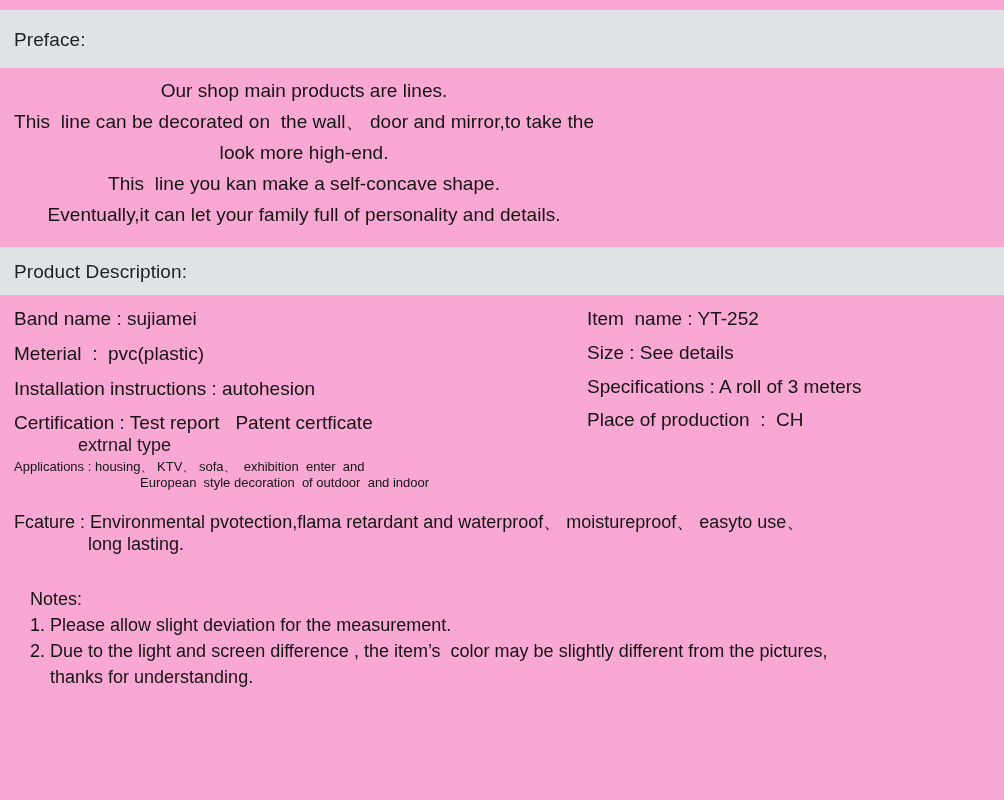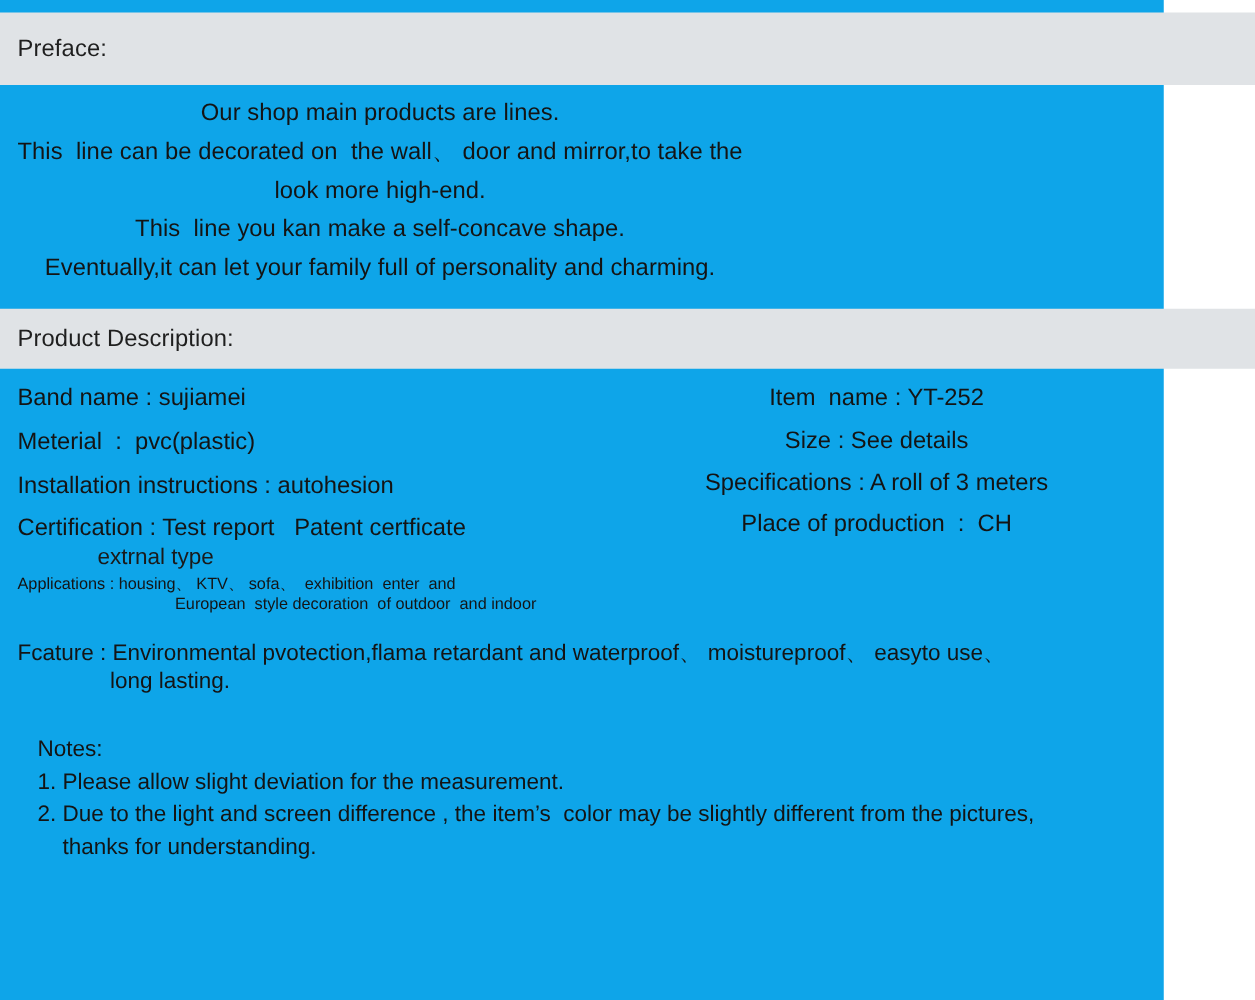--- a/index.html
+++ b/index.html
@@ -10,23 +10,23 @@
   body {
     width: 1004px;
     height: 800px;
     font-family: "Liberation Sans", "DejaVu Sans", sans-serif;
     color: #1a1a1a;
     -webkit-font-smoothing: antialiased;
     overflow: hidden;
   }
   .page {
     position: relative;
-    width: 931px;
+    width: 1004px;
     height: 800px;
-    background: #0ea5e9;
+    background: #f9a8d4;
   }
 
   
   .band {
     position: absolute;
     left: 0;
     width: 1004px;
     background: #e0e3e6;
     display: flex;
     align-items: center;
@@ -52,21 +52,21 @@
     white-space: pre;
     letter-spacing: 0.05px;
   }
 
   
   #preface-body { position: absolute; left: 14px; top: 80px; }
   #preface-body .line { position: static; display: block; margin-bottom: 8.5px; text-align: center; }
 
   
   .col-left  { position: absolute; left: 14px;  top: 308px; }
-  .col-right { position: absolute; left: 564px; top: 308px; text-align: center; }
+  .col-right { position: absolute; left: 587px; top: 308px; }
   .col-left .row, .col-right .row {
     display: block;
     font-size: 19px;
     line-height: 1.2;
     white-space: pre;
     color: #141414;
   }
   .col-left .row  { margin-bottom: 12px; }
   .col-right .row { margin-bottom: 11px; }
   .subline { display: block; white-space: pre; }
@@ -108,21 +108,21 @@
 
   <div class="band" id="band-preface">
     <span class="band-label">Preface:</span>
   </div>
 
   <div id="preface-body">
     <span class="line">Our shop main products are lines.</span>
     <span class="line">This  line can be decorated on  the wall、 door and mirror,to take the</span>
     <span class="line">look more high-end.</span>
     <span class="line">This  line you kan make a self-concave shape.</span>
-    <span class="line">Eventually,it can let your family full of personality and charming.</span>
+    <span class="line">Eventually,it can let your family full of personality and details.</span>
   </div>
 
   <div class="band" id="band-product">
     <span class="band-label">Product Description:</span>
   </div>
 
   <div class="col-left">
     <span class="row">Band name : sujiamei</span>
     <span class="row">Meterial  :  pvc(plastic)</span>
     <span class="row">Installation instructions : autohesion</span>

